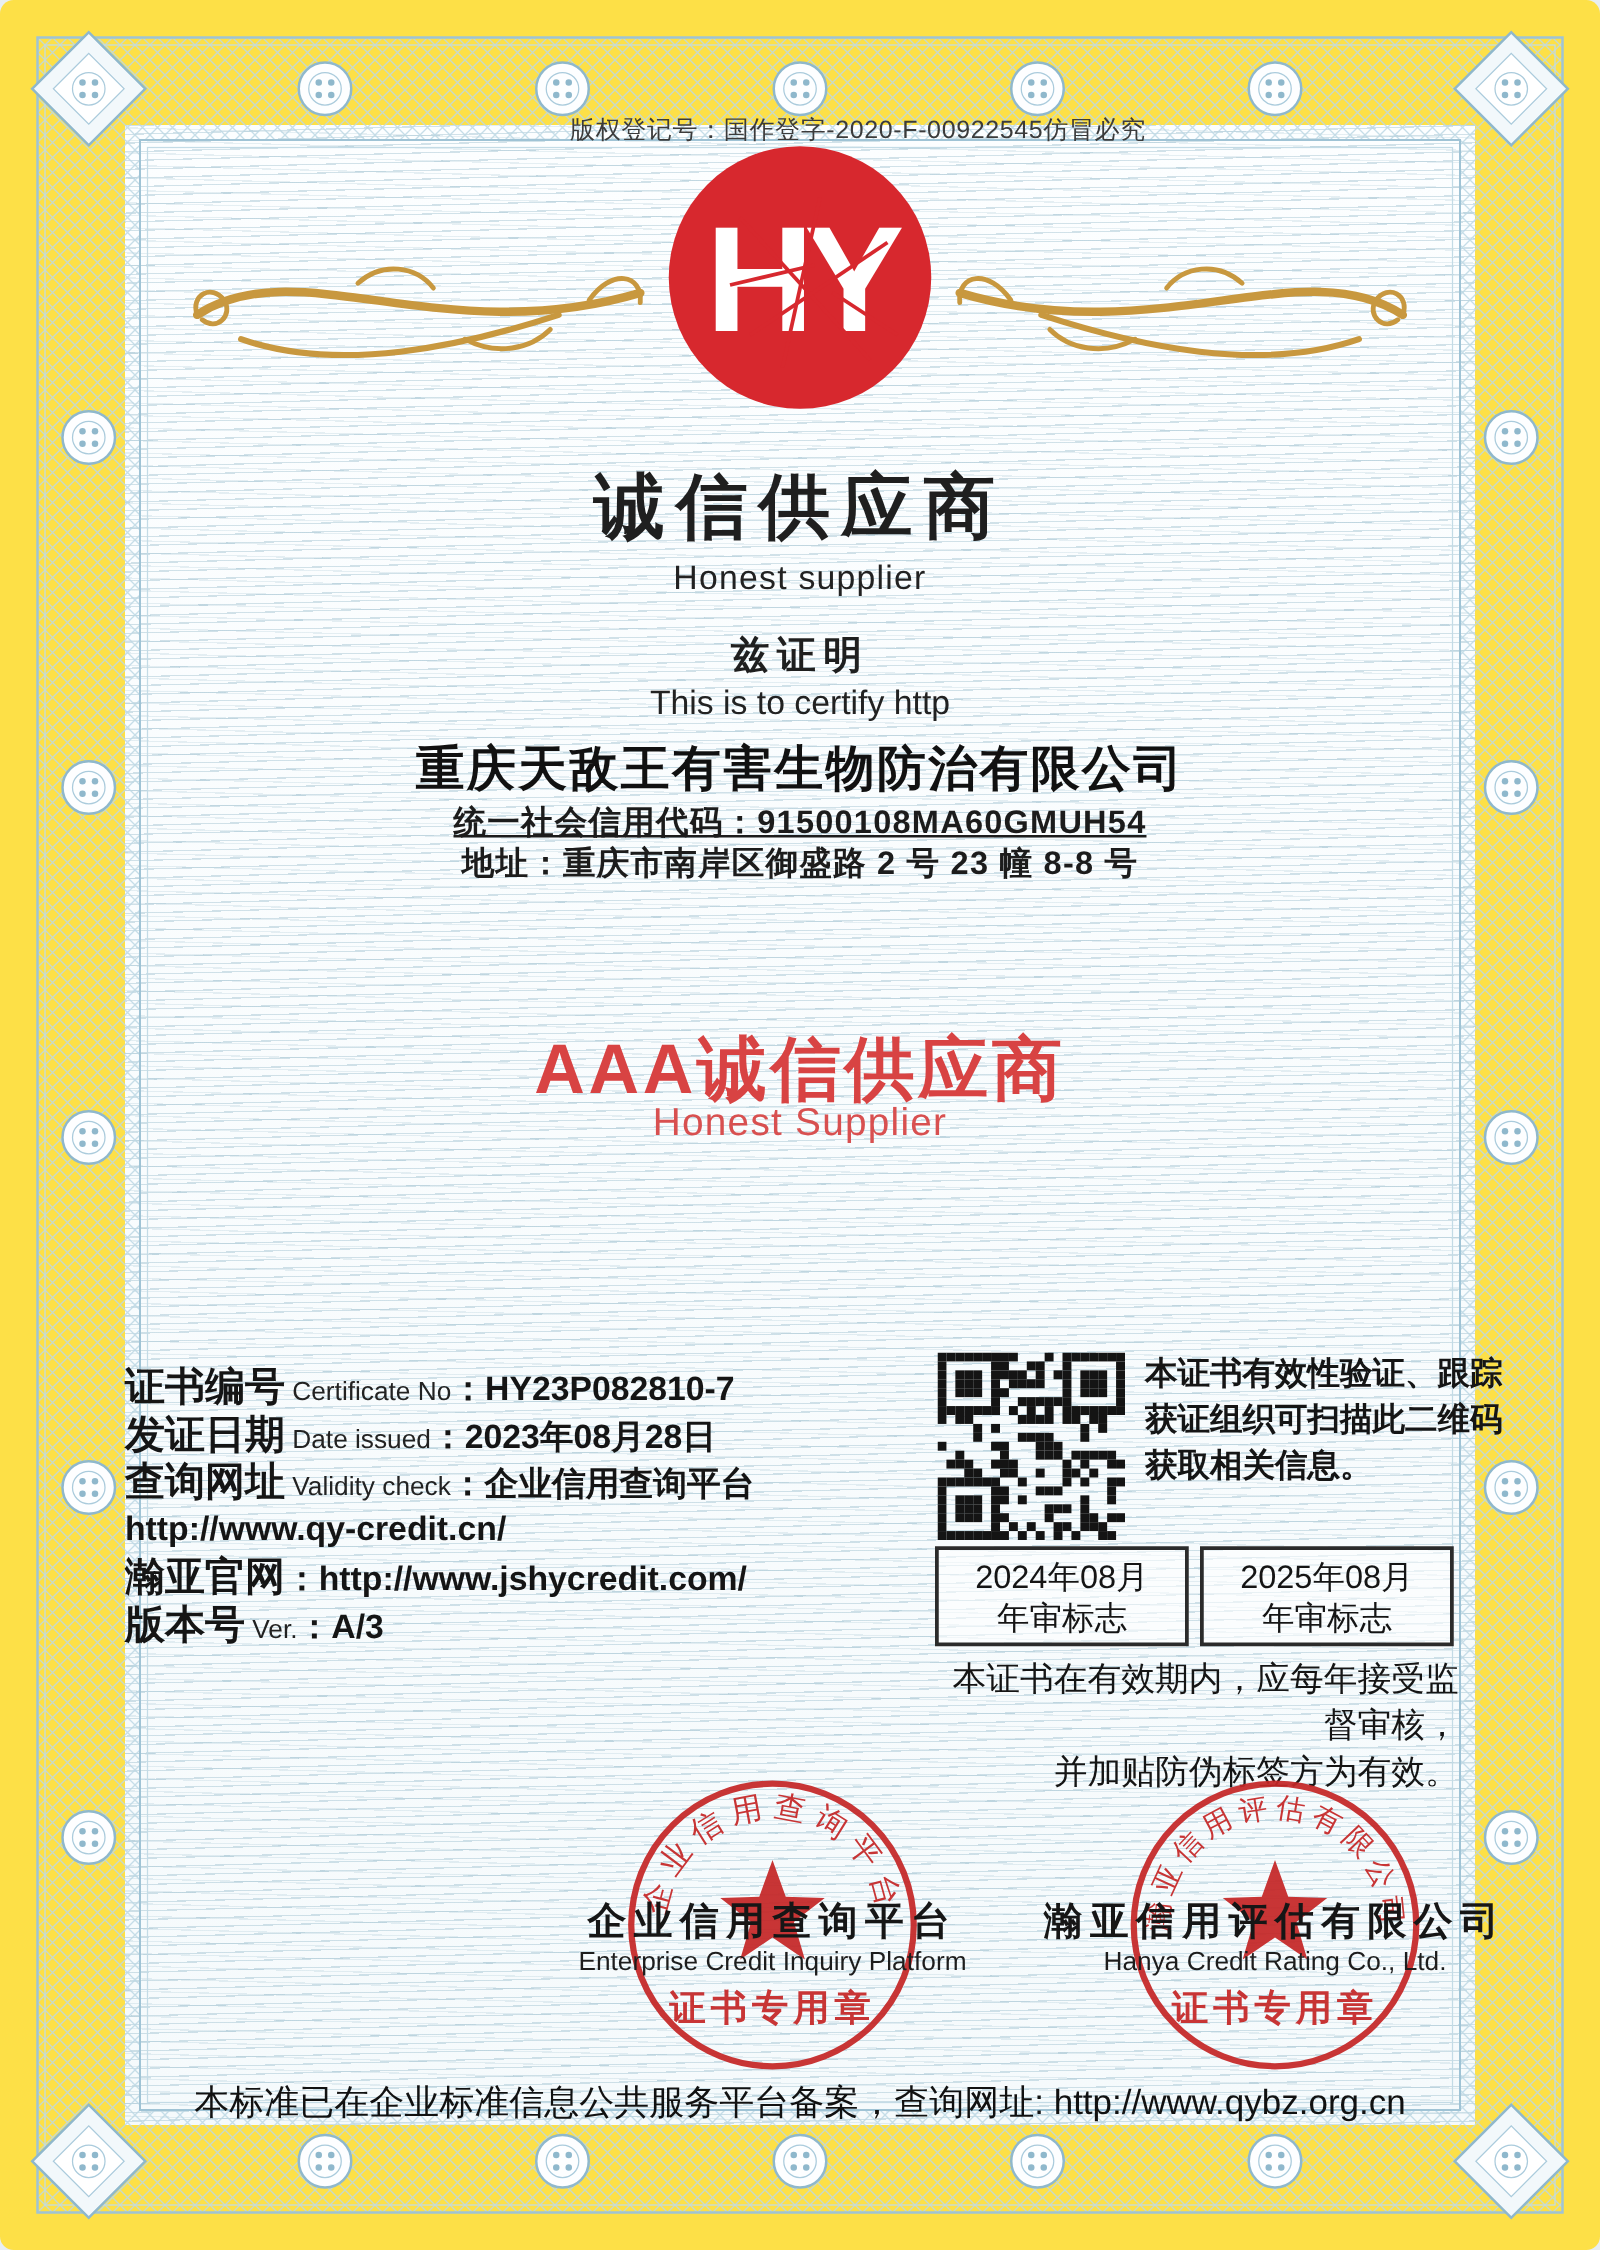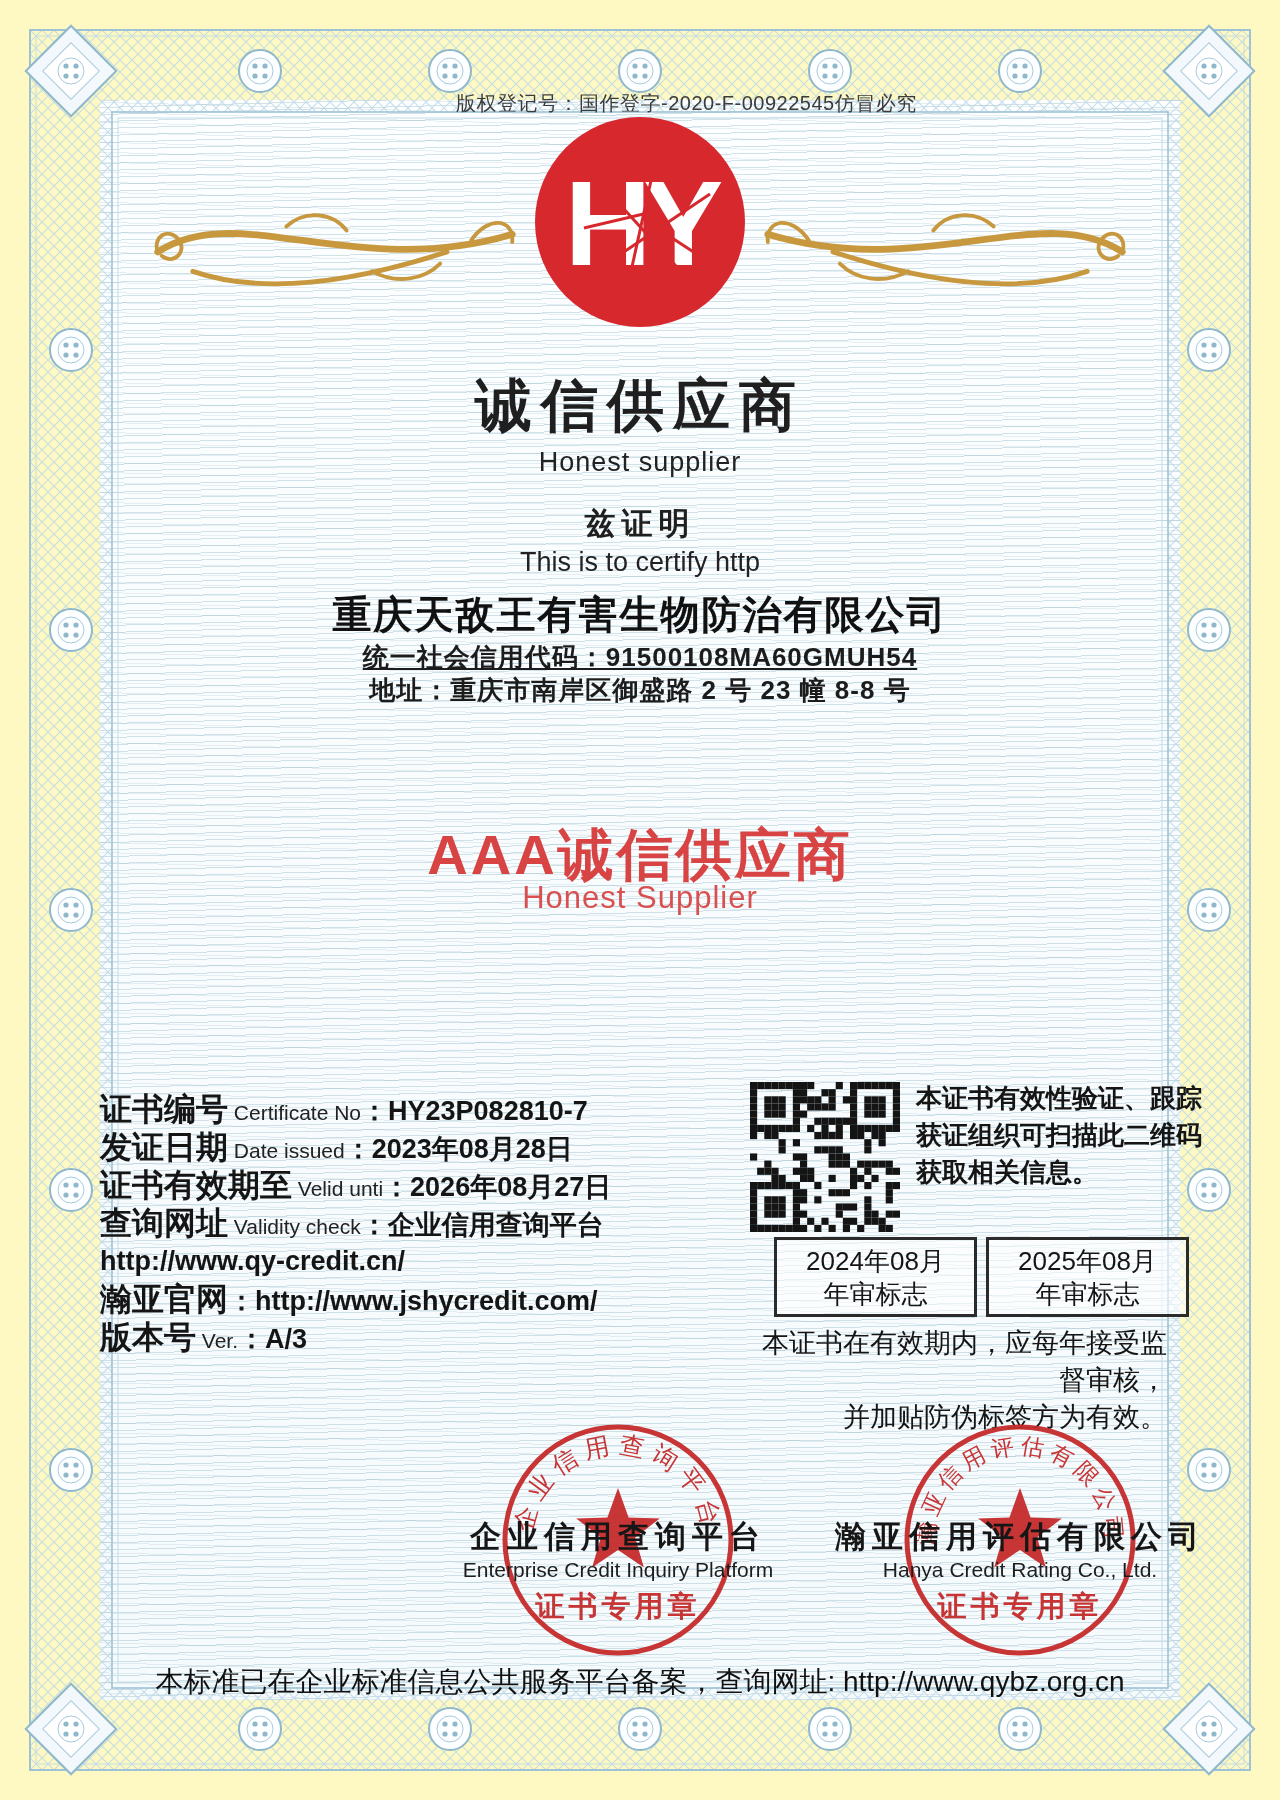--- a/index.html
+++ b/index.html
@@ -1,17 +1,17 @@
 <!DOCTYPE html>
 <html><head>
 <meta charset="utf-8">
 <style>
   html,body{margin:0;padding:0;background:#e8eef1;}
-  .page{position:relative;width:1280px;height:1800px;margin:0 auto;background:#fef9c3;
-        font-family:"Liberation Sans",sans-serif;overflow:hidden;}
+  .page{position:relative;width:1280px;height:1800px;margin:0 auto;background:#fde047;
+        font-family:"Liberation Sans",sans-serif;overflow:hidden;border-radius:11px;}
   
   .bg-lines{position:absolute;inset:100px;z-index:0;
     background:
       repeating-linear-gradient(178.5deg, rgba(110,160,182,.30) 0 1px, transparent 1px 7px),
       repeating-linear-gradient(181.5deg, rgba(110,160,182,.16) 0 1px, transparent 1px 10px),
       linear-gradient(#fcfeff,#f5fafc);}
   .frame-svg{position:absolute;left:0;top:0;z-index:1;}
   .content{position:absolute;inset:0;z-index:2;}
 
   .copyright{position:absolute;left:456px;top:90px;font-size:20px;color:#3b3b3b;
@@ -36,21 +36,21 @@
   .details{position:absolute;left:100px;top:1090px;width:600px;}
   .detail-row{height:38px;line-height:38px;white-space:nowrap;color:#151515;}
   .detail-row .zh{font-size:32px;font-weight:600;}
   .detail-row .en{font-size:21px;font-weight:500;color:#222;}
   .detail-row .sep{font-size:27px;font-weight:600;}
   .detail-row .val{font-size:27px;font-weight:600;}
 
   .qr{position:absolute;left:750px;top:1082px;width:150px;height:150px;}
   .qr-note{position:absolute;left:916px;top:1080px;width:290px;font-size:26px;
     font-weight:600;color:#151515;line-height:37px;}
-  .review-row{position:absolute;left:748px;top:1237px;display:flex;gap:9px;margin-left:26px;}
+  .review-row{position:absolute;left:748px;top:1237px;display:flex;gap:9px;}
   .review-box{width:197px;height:74px;border:3px solid #2b2b2b;background:rgba(255,255,255,.55);
     display:flex;flex-direction:column;align-items:center;justify-content:center;gap:5px;}
   .review-box div{font-size:26px;font-weight:500;color:#151515;line-height:28px;}
   .supervision{position:absolute;left:737px;top:1325px;width:430px;text-align:right;
     font-size:27px;font-weight:500;color:#151515;line-height:37px;}
 
   .signature{position:absolute;top:1420px;width:460px;height:260px;}
   .signature.sig-left{left:388px;}
   .signature.sig-right{left:790px;}
   .seal-svg{position:absolute;left:110px;top:0;z-index:1;opacity:.93;}
@@ -331,21 +331,20 @@
     <div class="t-center certify-en">This is to certify http</div>
     <div class="t-center company-name">重庆天敌王有害生物防治有限公司</div>
     <div class="t-center credit-line">统一社会信用代码：91500108MA60GMUH54</div>
     <div class="t-center address-line">地址：重庆市南岸区御盛路 2 号 23 幢 8-8 号</div>
     <div class="t-center award-zh">AAA诚信供应商</div>
     <div class="t-center award-en">Honest Supplier</div>
 
     <div class="details" id="detail-lines">
         <div class="detail-row"><span class="zh">证书编号</span><span class="en"> Certificate No</span><span class="sep">：</span><span class="val">HY23P082810-7</span></div>
         <div class="detail-row"><span class="zh">发证日期</span><span class="en"> Date issued</span><span class="sep">：</span><span class="val">2023年08月28日</span></div>
-        <div class="detail-row"><span class="zh">证书有效期至</span><span class="en"> Velid unti</span><span class="sep">：</span><span class="val">2026年08月27日</span></div>
         <div class="detail-row"><span class="zh">查询网址</span><span class="en"> Validity check</span><span class="sep">：</span><span class="val">企业信用查询平台</span></div>
         <div class="detail-row"><span class="val">http://www.qy-credit.cn/</span></div>
         <div class="detail-row"><span class="zh">瀚亚官网</span><span class="sep">：</span><span class="val">http://www.jshycredit.com/</span></div>
         <div class="detail-row"><span class="zh">版本号</span><span class="en"> Ver.</span><span class="sep">：</span><span class="val">A/3</span></div>
       </div>
 
     <svg class="qr" id="qr-svg" viewBox="0 0 147 147">
         <rect x="49" y="0" width="7" height="7" fill="#141414"></rect>
         <rect x="56" y="0" width="7" height="7" fill="#141414"></rect>
         <rect x="84" y="0" width="7" height="7" fill="#141414"></rect>

